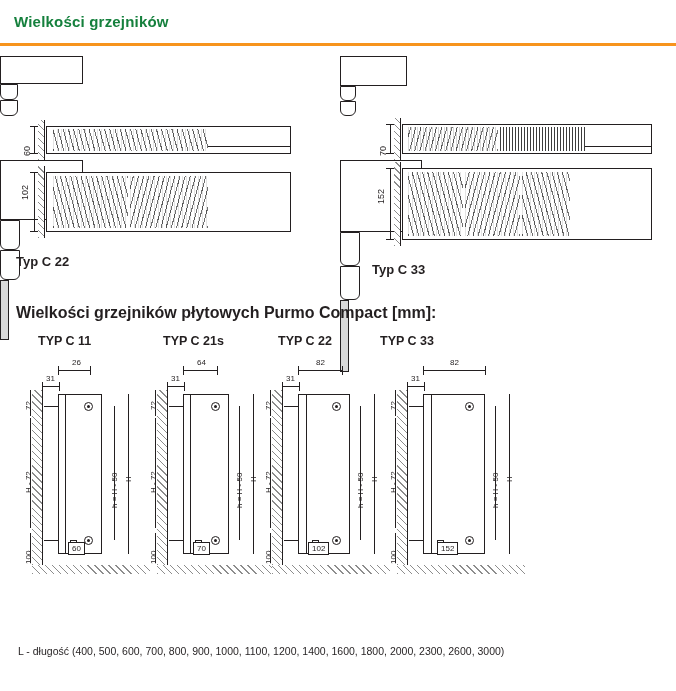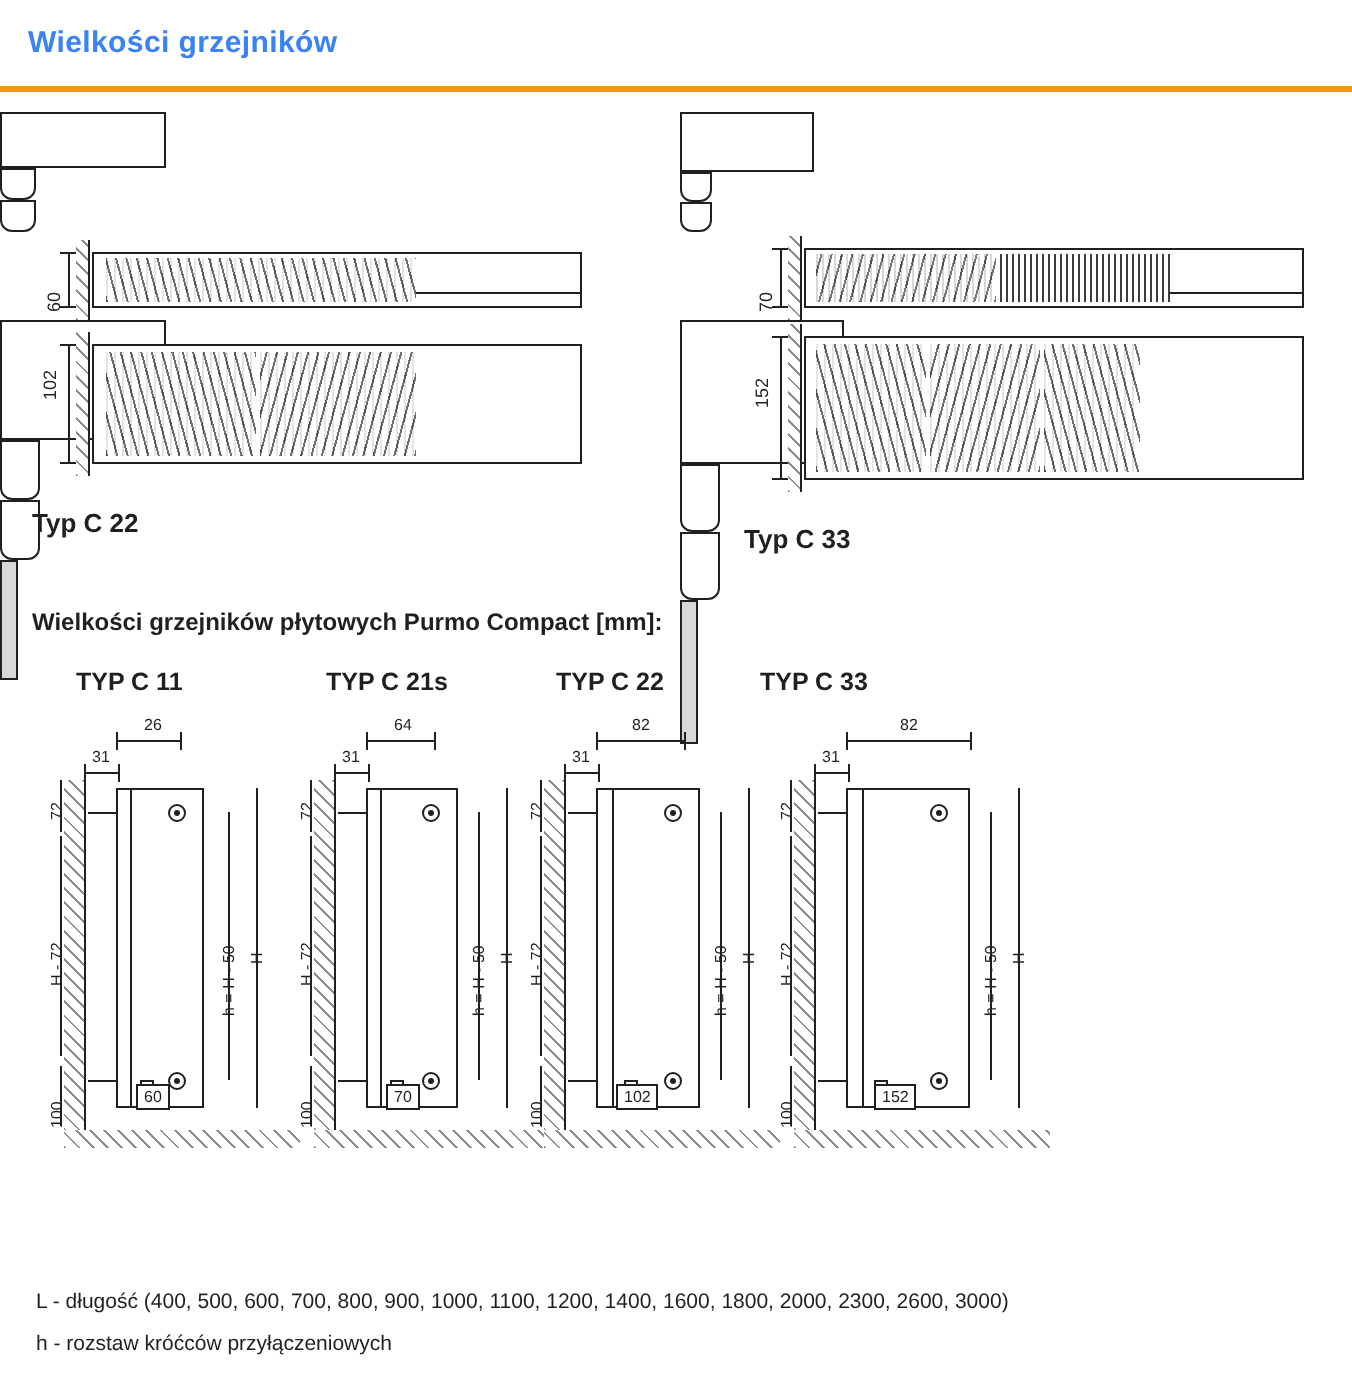--- a/index.html
+++ b/index.html
@@ -13,21 +13,21 @@
   }
   .page{position:relative;width:676px;height:691px;}
 
   
   .header{
     position:absolute;left:0;top:0;width:676px;height:44px;
   }
   .header-title{
     position:absolute;left:14px;top:13px;
     font-size:15px;font-weight:bold;letter-spacing:.2px;
-    color:#3b82f6;
+    color:#15803d;
   }
   .header-rule{
     position:absolute;left:0;top:43px;width:676px;height:3px;background:#f7941d;
   }
 
   
   .profile-block{position:absolute;}
   .profile-label{
     font-size:13px;font-weight:bold;color:#231f20;
   }
@@ -61,21 +61,21 @@
   }
   .zig2{
     background-image:repeating-linear-gradient(-75deg,#555 0px,#555 1px,#ffffff 1px,#ffffff 5px);
   }
   .plate{background:#ffffff;border:1px solid #231f20;box-sizing:border-box;}
   .greyplate{background:#d9d9d9;border:1px solid #231f20;box-sizing:border-box;}
   .tab{background:#ffffff;border:1px solid #231f20;box-sizing:border-box;border-radius:0 0 6px 6px;}
 
   
   .sec-title{
-    position:absolute;font-size:12px;font-weight:bold;color:#231f20;
+    position:absolute;font-size:16px;font-weight:bold;color:#231f20;
   }
 
   
   .col-title{position:absolute;font-size:12.5px;font-weight:bold;color:#231f20;}
   .tech{position:absolute;}
   .wall-hatch{
     position:absolute;
     background-image:repeating-linear-gradient(45deg,#8d8d8d 0px,#8d8d8d 1px,#ffffff 1px,#ffffff 5px);
   }
   .tiny{position:absolute;font-size:8px;color:#231f20;white-space:nowrap;}
@@ -359,15 +359,14 @@
 
     <div class="tinyrot" style="left:126px;top:150px;">h = H - 50</div>
     <div class="ln ln-v" style="left:130px;top:48px;height:134px;"></div>
     <div class="tinyrot" style="left:140px;top:124px;">H</div>
     <div class="ln ln-v" style="left:144px;top:36px;height:160px;"></div>
 
     <div class="dimbox" style="left:72px;top:184px;">152</div>
   </div>
 
   <div class="legend" style="top:645px;">L - długość (400, 500, 600, 700, 800, 900, 1000, 1100, 1200, 1400, 1600, 1800, 2000, 2300, 2600, 3000)</div>
-  <div class="legend" style="top:666px;">h - rozstaw króćców przyłączeniowych</div>
 
 </div>
 
 </body></html>

